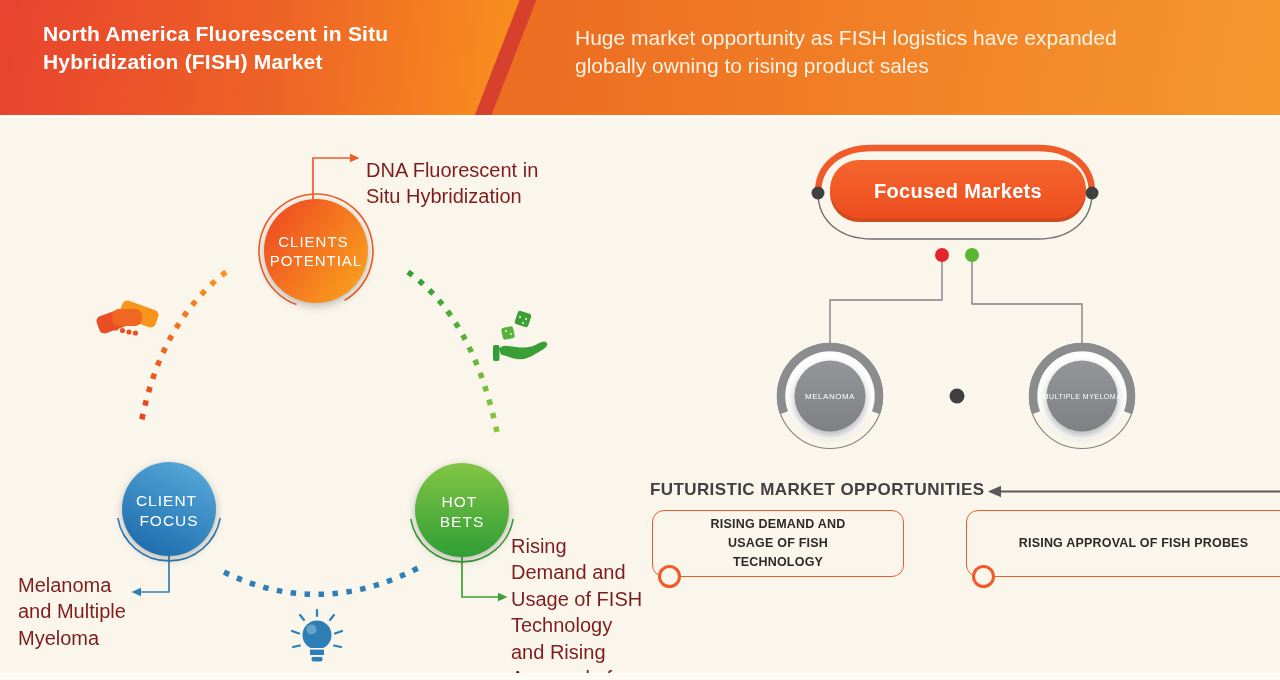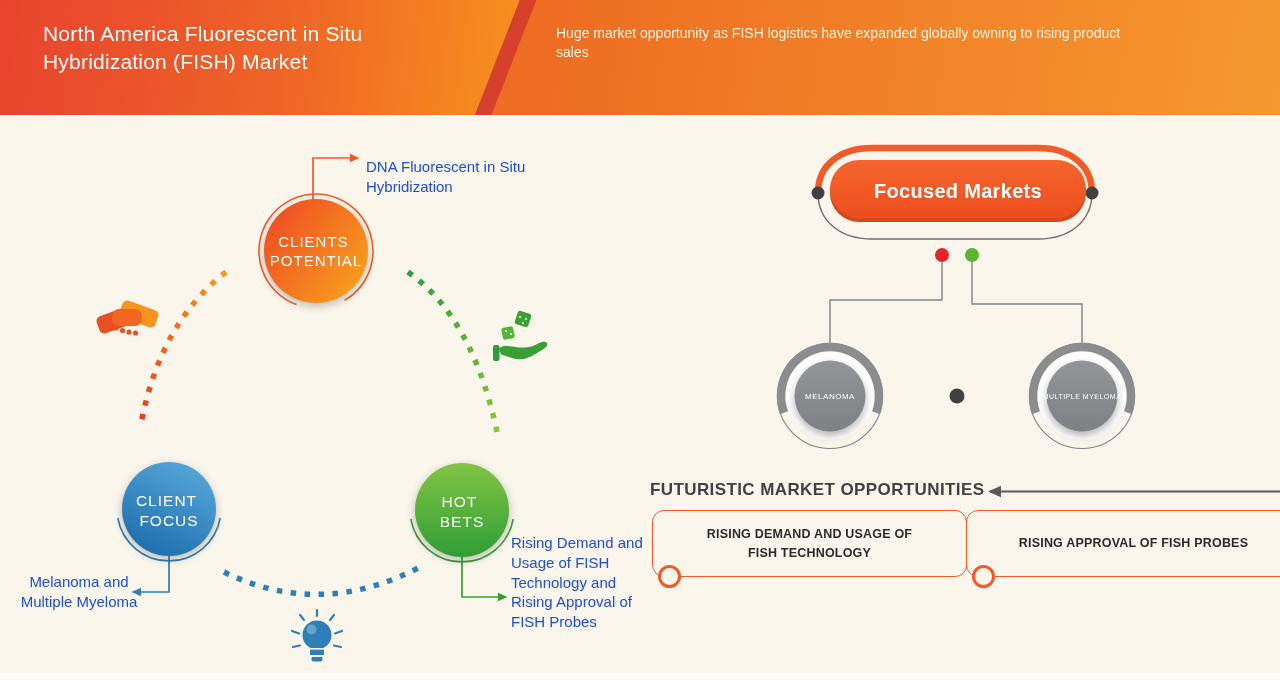--- a/index.html
+++ b/index.html
@@ -10,41 +10,41 @@
   
   .banner{position:absolute;left:0;top:0;width:1280px;height:115px;
     background:linear-gradient(97deg,#e8432e 0%,#ee6326 22%,#f78e1e 40%);
     border-bottom:3px solid #fefcf4}
   .banner-stripe{position:absolute;inset:0;background:#d6402c;
     clip-path:polygon(40.6% 0,42.1% 0,38.6% 100%,37.1% 100%)}
   .banner-right{position:absolute;inset:0;
     background:linear-gradient(100deg,#ed6d22 42%,#f6982e 100%);
     clip-path:polygon(41.9% 0,100% 0,100% 100%,38.4% 100%)}
   .banner-title{position:absolute;left:43px;top:20px;width:420px;
-    font-size:21px;font-weight:normal;color:#ffffff;line-height:1.33;letter-spacing:.2px}
-  .banner-sub{position:absolute;left:556px;top:24px;width:580px;
-    font-size:14px;color:#fcf3e3;line-height:1.35}
+    font-size:21px;font-weight:bold;color:#ffffff;line-height:1.33;letter-spacing:.2px}
+  .banner-sub{position:absolute;left:575px;top:24px;width:580px;
+    font-size:21px;color:#fcf3e3;line-height:1.35}
   
   svg{position:absolute;overflow:visible}
   #svg-left{left:0;top:118px}
   #svg-right{left:640px;top:118px}
   .node-label{fill:#ffffff;font-family:"Liberation Sans",sans-serif;letter-spacing:1px}
   
-  .anno{position:absolute;font-size:15px;color:#1d4ed8;line-height:1.32}
+  .anno{position:absolute;font-size:20px;color:#7f1d1d;line-height:1.32}
   #anno-dna{left:366px;top:157px;width:175px}
-  #anno-mel{left:18px;top:572px;width:122px;text-align:center}
+  #anno-mel{left:18px;top:572px;width:122px;}
   #anno-rising{left:511px;top:533px;width:134px}
   
   .fut-heading{position:absolute;left:650px;top:480px;font-size:17px;
     color:#414042;letter-spacing:.4px;font-weight:700}
   .opp-box{position:absolute;top:510px;height:67px;box-sizing:border-box;
     border:1.6px solid #f15a29;border-radius:12px;
     display:flex;align-items:center;justify-content:center;text-align:center;
     font-size:12.5px;font-weight:bold;color:#2b2a29;line-height:1.5;letter-spacing:.2px}
-  #opp1{left:652px;width:315px;padding:8px 42px}
+  #opp1{left:652px;width:252px;padding:8px 42px}
   #opp2{left:966px;width:335px;padding:0 20px}
   .opp-dot{position:absolute;left:5px;bottom:-12px;width:17px;height:17px;
     border-radius:50%;border:3.5px solid #f15a29;background:#faf6ec}
   .bottom-strip{position:absolute;left:0;bottom:0;width:1280px;height:7px;background:#fdfbf3}
 </style>
 </head>
 <body>
 
 <div class="banner">
   <div class="banner-stripe"></div>

